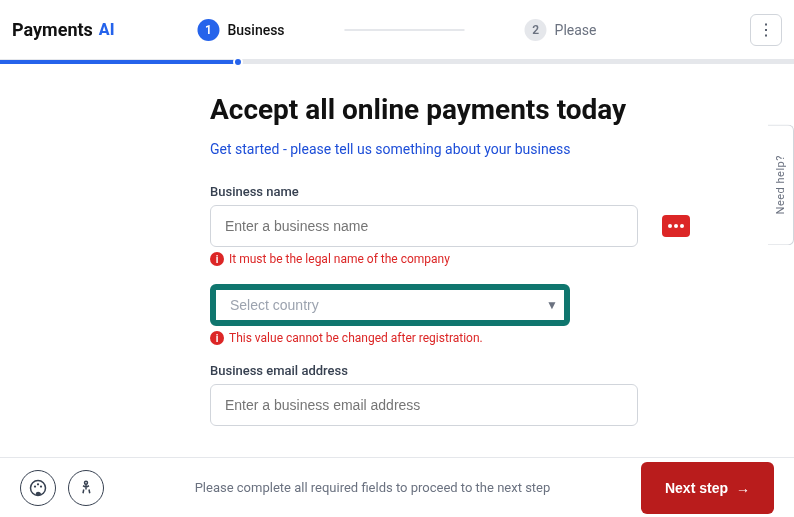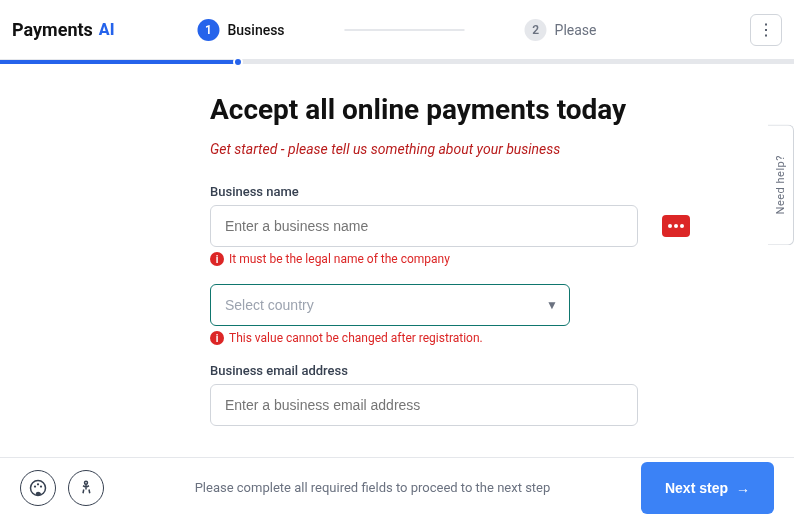--- a/index.html
+++ b/index.html
@@ -129,24 +129,23 @@
     }
     .page-title {
       font-size: 28px;
       font-weight: 700;
       color: #111;
       line-height: 1.25;
       margin-bottom: 12px;
     }
     .page-subtitle {
       font-size: 14px;
-      color: #b91c1c;
+      color: #1d4ed8;
       margin-bottom: 24px;
       line-height: 1.5;
-      font-style: italic;
     }
 
     
     .field-group {
       margin-bottom: 18px;
     }
     .field-label {
       font-size: 13px;
       font-weight: 500;
       color: #374151;
@@ -211,21 +210,21 @@
     }
 
     
     .select-wrapper {
       position: relative;
       width: 360px;
     }
     .select-field {
       width: 100%;
       height: 42px;
-      border: 1px solid #0f766e;
+      border: 6px solid #0f766e;
       border-radius: 6px;
       padding: 0 14px;
       font-size: 14px;
       color: #9ca3af;
       appearance: none;
       background: #fff;
       cursor: pointer;
       outline: none;
     }
     .select-chevron {
@@ -289,21 +288,21 @@
       font-size: 16px;
       background: #fff;
     }
     .footer-msg {
       font-size: 13px;
       color: #6b7280;
       flex: 1;
       text-align: center;
     }
     .next-btn {
-      background: #3b82f6;
+      background: #b91c1c;
       color: #fff;
       border: none;
       border-radius: 6px;
       padding: 18px 24px;
       font-size: 14px;
       font-weight: 600;
       cursor: pointer;
       display: flex;
       align-items: center;
       gap: 8px;

